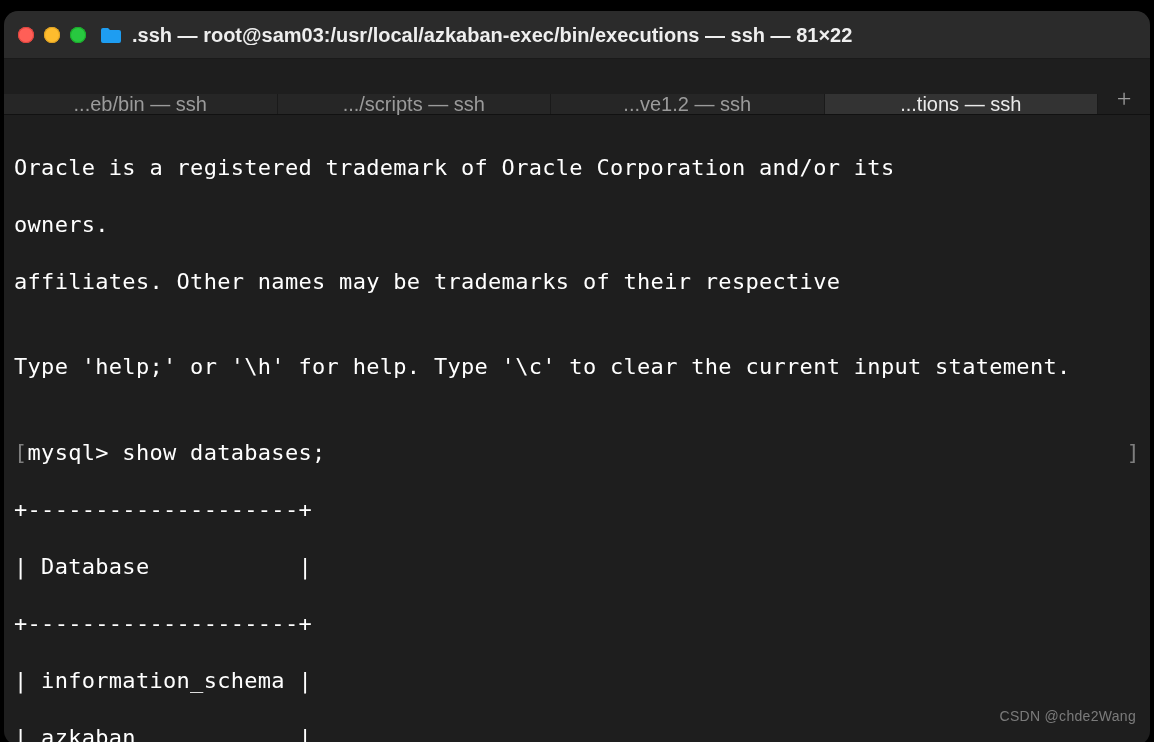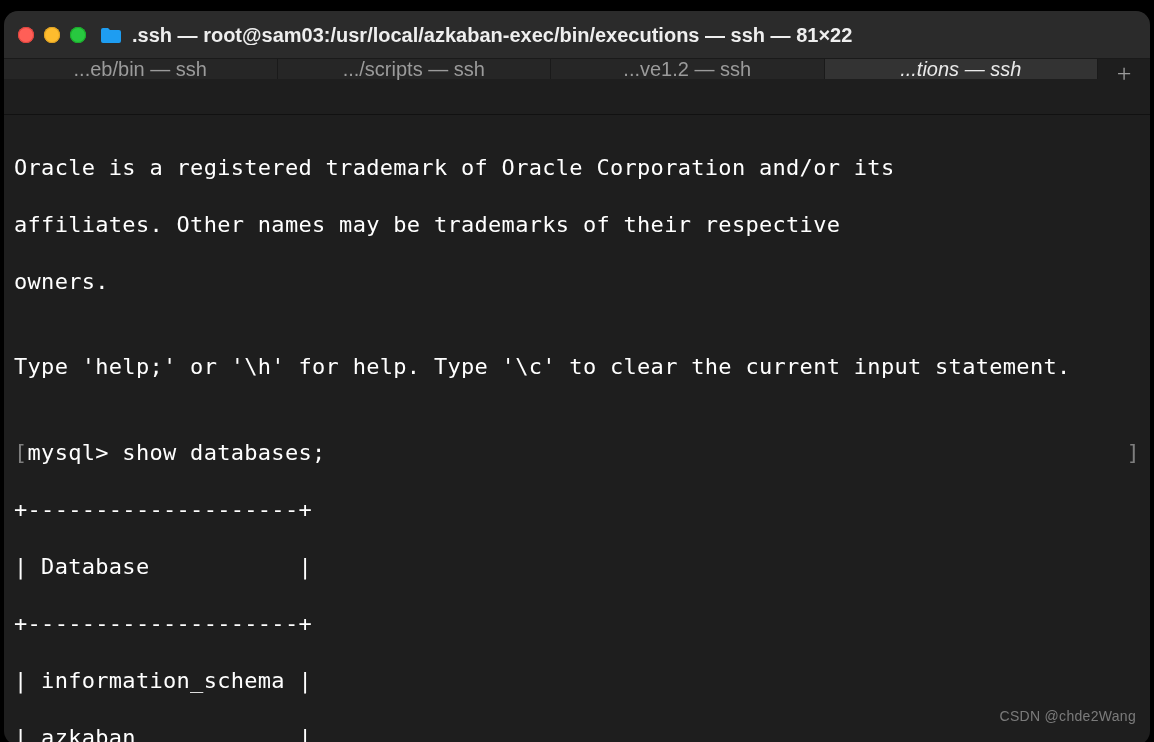--- a/index.html
+++ b/index.html
@@ -23,30 +23,30 @@
   .green  { background: #28c840; box-shadow: inset 0 0 0 1px #1aab29; }
   .folder-icon { width: 22px; height: 18px; position: relative; margin-right: 10px; }
   .folder-icon svg { width: 22px; height: 18px; display: block; }
   .title-text {
     color: #eeeeee; font: 700 20px/1 -apple-system, BlinkMacSystemFont, "Helvetica Neue", Arial, sans-serif;
     white-space: nowrap; overflow: hidden; text-overflow: ellipsis;
     flex: 1;
   }
   
   .tabbar {
-    height: 56px; display: flex; align-items: flex-start;
+    height: 56px; display: flex; align-items: flex-end;
     background: #1e1e1e; border-bottom: 1px solid #111;
   }
   .tab {
     flex: 1 1 0; display: flex; align-items: center; justify-content: center;
     color: #9b9b9b; font: 400 20px/1 -apple-system, BlinkMacSystemFont, "Helvetica Neue", Arial, sans-serif;
     background: #262626; border-right: 1px solid #1a1a1a;
     cursor: default;
   }
-  .tab.active { background: #333333; color: #eaeaea; font-style: italic; }
+  .tab.active { background: #333333; color: #eaeaea; }
   .tab .tab-label { white-space: nowrap; }
   .tab-plus {
     width: 52px; flex: 0 0 52px; display: flex; align-items: center; justify-content: center;
     color: #9b9b9b; font-size: 26px; background: #1e1e1e; border: none;
     cursor: default;
   }
   
   .term {
     position: relative;
     height: calc(100% - 48px - 56px);
@@ -98,22 +98,22 @@
     <div class="tab active">
         <span class="tab-label">...tions — ssh</span>
       </div>
     <div class="tab-plus">
       <span>+</span>
     </div>
   </div>
 
   <div class="term">
 <div class="term-line">Oracle is a registered trademark of Oracle Corporation and/or its</div>
+<div class="term-line">owners.</div>
 <div class="term-line">affiliates. Other names may be trademarks of their respective</div>
-<div class="term-line">owners.</div>
 <div class="term-line"></div>
 <div class="term-line">Type 'help;' or '\h' for help. Type '\c' to clear the current input statement.</div>
 <div class="term-line"></div>
 <div class="term-line"><span class="bracket-gray">[</span><span>mysql&gt; show databases;</span><span class="bracket-gray" style="float:right">]</span></div>
 <div class="term-line">+--------------------+</div>
 <div class="term-line">| Database           |</div>
 <div class="term-line">+--------------------+</div>
 <div class="term-line">| information_schema |</div>
 <div class="term-line">| azkaban            |</div>
 

